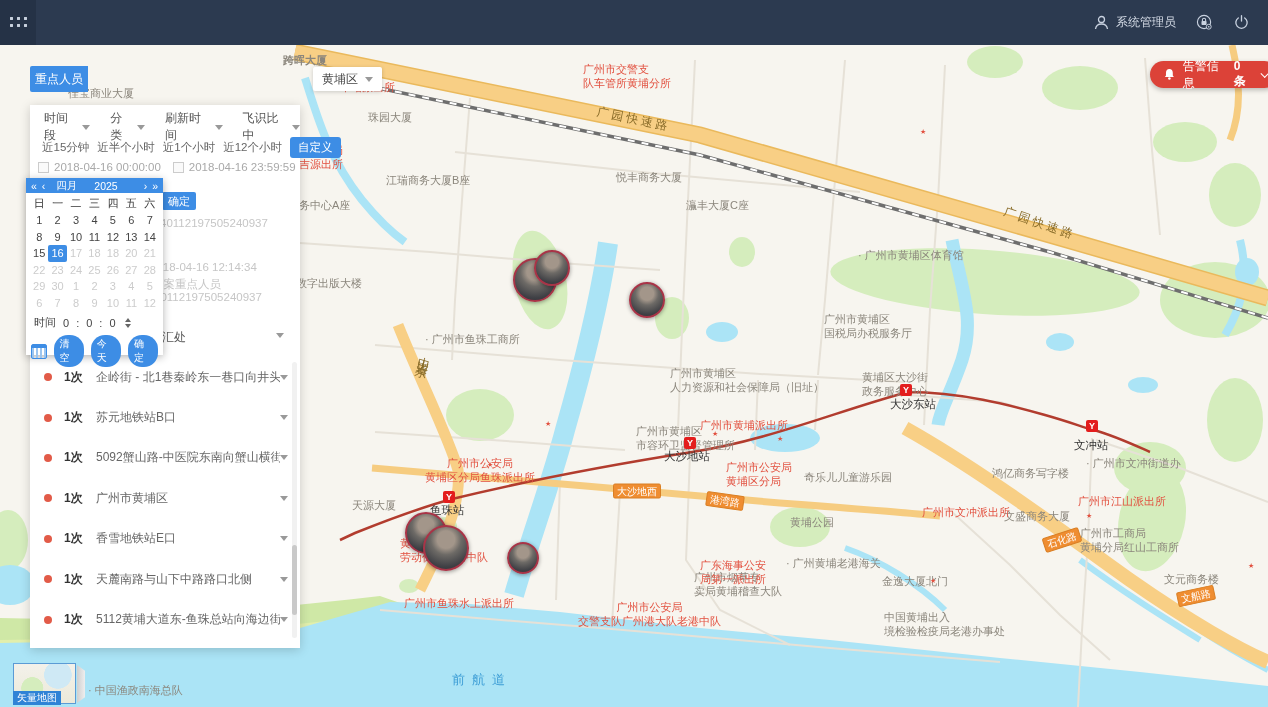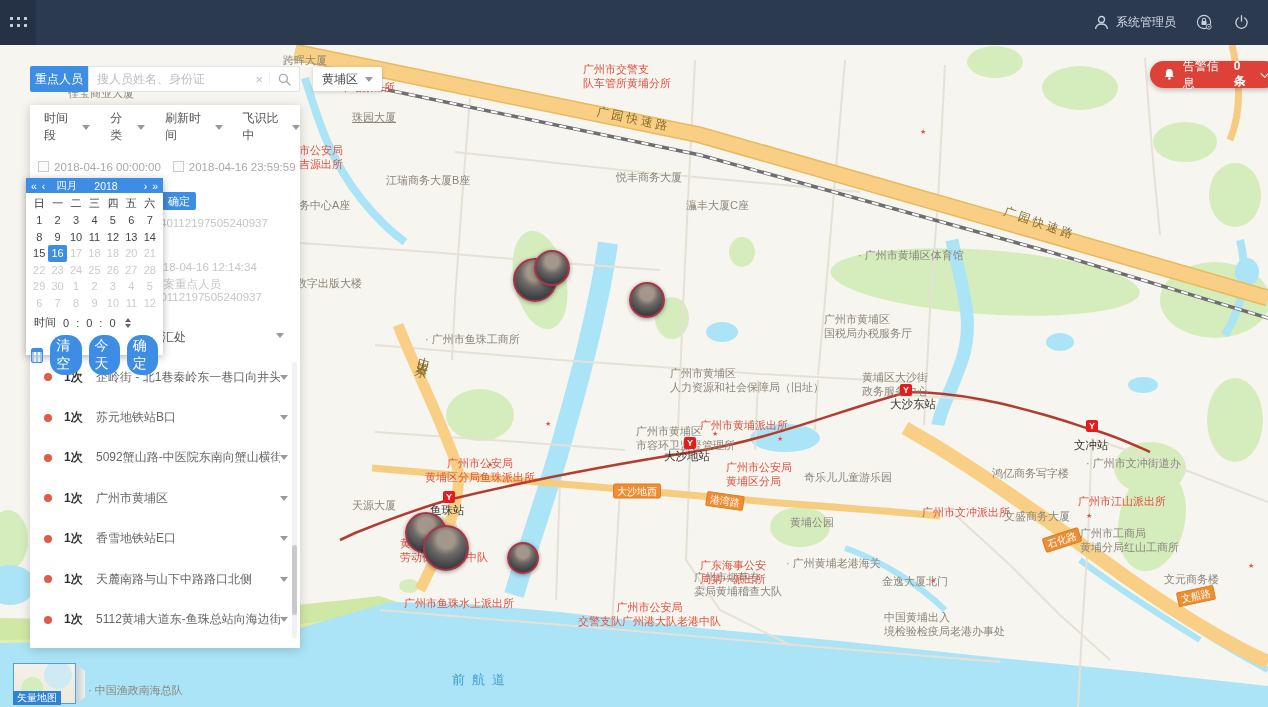--- a/index.html
+++ b/index.html
@@ -84,21 +84,21 @@
   .filters{position:absolute;left:30px;top:110px;width:270px;z-index:11;display:flex;
            align-items:flex-end;padding-left:14px;gap:20px;box-sizing:border-box}
   .filter{display:flex;align-items:center;gap:5px;cursor:pointer}
   .flabel{font-size:12px;color:#555}
   .quick{position:absolute;left:30px;top:137px;width:270px;z-index:11;display:flex;
          align-items:center;gap:8px;padding-left:12px;font-size:11.5px;color:#666;box-sizing:border-box}
   .qr{cursor:pointer;white-space:nowrap}
   .qr.active{background:#3d8de5;color:#fff;padding:3px 8px;border-radius:3px}
   .dates{position:absolute;left:30px;top:161px;width:270px;z-index:11;display:flex;align-items:center;
          gap:12px;padding-left:8px;font-size:11.5px;color:#a9a9a9;box-sizing:border-box}
-  .date-item{display:flex;align-items:flex-start;cursor:pointer;white-space:nowrap}
+  .date-item{display:flex;align-items:center;cursor:pointer;white-space:nowrap}
   .chk{width:9px;height:9px;border:1px solid #ccc;background:#fafafa;display:inline-block;margin-right:5px}
 
   
   .popup-ok{position:absolute;left:162px;top:192px;width:34px;height:18px;background:#3d8de5;color:#fff;
             font-size:11px;display:flex;align-items:center;justify-content:center;border-radius:2px;
             z-index:11;cursor:pointer}
   .popup-line{position:absolute;font-size:11.5px;color:#c6c6c6;z-index:11;white-space:nowrap}
   .partial-row{position:absolute;font-size:12px;color:#555;z-index:11}
   .partial-caret{position:absolute;left:276px;top:333px;z-index:11}
 
@@ -116,21 +116,21 @@
   .cal-grid{display:grid;grid-template-columns:repeat(7,1fr);padding:0 4px;color:#444;text-align:center}
   .cal-cell{height:16.5px;line-height:16.5px;cursor:pointer;border-radius:2px}
   .cal-cell.muted{color:#ccc}
   .cal-cell.sel{background:#3d8de5;color:#fff}
   .cal-time{display:flex;align-items:center;gap:7px;padding:4px 8px 2px;color:#444}
   .spin{display:flex;flex-direction:column;gap:2px;margin-left:2px}
   .spin i{width:0;height:0;border-left:3.5px solid transparent;border-right:3.5px solid transparent;display:block}
   .spin .up{border-bottom:4px solid #666}
   .spin .dn{border-top:4px solid #666}
   .cal-btns{display:flex;align-items:center;gap:7px;padding:3px 5px}
-  .cbtn{background:#3d8de5;color:#fff;font-size:14px;padding:2px 6px;border-radius:14px;cursor:pointer}
+  .cbtn{background:#3d8de5;color:#fff;font-size:10px;padding:2px 6px;border-radius:14px;cursor:pointer}
   .cal-ic-btn{width:15px;height:13px;border:1px solid #3d8de5;border-radius:2px;cursor:pointer;
               background:linear-gradient(#3d8de5 0 3px,transparent 3px),
                          repeating-linear-gradient(90deg,#9cc5ef 0 2px,transparent 2px 4px)}
 
   
   .results{position:absolute;left:30px;top:357px;width:270px;z-index:11}
   .row{height:40.4px;display:flex;align-items:center;padding:0 12px 0 14px;box-sizing:border-box;cursor:pointer}
   .row-dot{width:8px;height:8px;border-radius:50%;background:#e25b48;margin-right:12px;flex:none}
   .row-count{font-size:12px;color:#333;font-weight:bold;width:26px;flex:none}
   .row-name{font-size:12px;color:#666;flex:1;white-space:nowrap;overflow:hidden;margin-left:6px}
@@ -231,23 +231,23 @@
 
     <g>
       <path d="M340,80 L700,155 L1050,252 L1268,318" stroke="#6e6e6e" stroke-width="3.5" fill="none"></path>
       <path d="M340,80 L700,155 L1050,252 L1268,318" stroke="#ffffff" stroke-width="2" fill="none" stroke-dasharray="7 7"></path>
     </g>
 
     <path d="M340,540 L355,533 C400,515 430,505 452,499 C530,480 610,465 692,452 C770,440 840,410 908,392 C960,392 1010,405 1045,415 C1070,422 1085,428 1094,430 C1115,436 1132,444 1150,452" stroke="#b23c2e" stroke-width="2.5" fill="none"></path>
   </svg>
 
   <div id="maplabels">
-      <div class="ml poi" style="left: 283px; top: 53px;">跨晖大厦</div>
+      <div class="ml poi" style="left: 283px; top: 53px; font-weight: bold;">跨晖大厦</div>
       <div class="ml poi" style="left: 68px; top: 86px;">佳宝商业大厦</div>
-      <div class="ml poi" style="left: 352px; top: 110px; text-decoration: underline;">珠园大厦</div>
+      <div class="ml poi" style="left: 368px; top: 110px;">珠园大厦</div>
       <div class="ml poi" style="left: 386px; top: 173px;">江瑞商务大厦B座</div>
       <div class="ml poi" style="left: 277px; top: 198px;">珠商务中心A座</div>
       <div class="ml poi" style="left: 616px; top: 170px;">悦丰商务大厦</div>
       <div class="ml poi" style="left: 686px; top: 198px;">灜丰大厦C座</div>
       <div class="ml poi" style="left: 296px; top: 276px;">数字出版大楼</div>
       <div class="ml poi" style="left: 425px; top: 332px;">· 广州市鱼珠工商所</div>
       <div class="ml poi" style="left: 670px; top: 366px;">广州市黄埔区
 人力资源和社会保障局（旧址）</div>
       <div class="ml poi" style="left: 858px; top: 248px;">· 广州市黄埔区体育馆</div>
       <div class="ml poi" style="left: 824px; top: 312px;">广州市黄埔区
@@ -353,30 +353,20 @@
     <svg width="12" height="13" viewBox="0 0 12 13">
       <path d="M6,0.5 C3.6,0.5 2.2,2.3 2.2,4.6 L2.2,7.6 L1,9.4 L11,9.4 L9.8,7.6 L9.8,4.6 C9.8,2.3 8.4,0.5 6,0.5 Z" fill="#fff"></path>
       <circle cx="6" cy="11" r="1.4" fill="#fff"></circle>
     </svg>
     <span class="alarm-label">告警信息</span>
     <span class="alarm-count">0 条</span>
     <span class="chev"></span>
   </div>
 
   <div class="tab">重点人员</div>
-  <div class="search-box">
-    <input type="text" value="" placeholder="搜人员姓名、身份证" style="">
-    <span class="clear-ic"></span>
-    <span class="search-ic">
-      <svg width="13" height="13" viewBox="0 0 13 13">
-        <circle cx="5.4" cy="5.4" r="4" fill="none" stroke="#a9a9a9" stroke-width="1.4"></circle>
-        <line x1="8.6" y1="8.6" x2="12" y2="12" stroke="#a9a9a9" stroke-width="1.4" stroke-linecap="round"></line>
-      </svg>
-    </span>
-  </div>
   <div class="district">
     <span>黄埔区</span>
     <span class="caret"></span>
   </div>
 
   <div class="panel"></div>
   <div class="filters" id="filters">
       <div class="filter">
         <div class="flabel">时间段</div>
         <div class="caret"></div>
@@ -386,20 +376,27 @@
         <div class="caret"></div>
       </div>
       <div class="filter">
         <div class="flabel">刷新时间</div>
         <div class="caret"></div>
       </div>
       <div class="filter">
         <div class="flabel">飞识比中</div>
         <div class="caret"></div>
       </div>
+    </div>
+  <div class="quick" id="quick">
+      <div class="qr">近15分钟</div>
+      <div class="qr">近半个小时</div>
+      <div class="qr">近1个小时</div>
+      <div class="qr">近12个小时</div>
+      <div class="qr active">自定义</div>
     </div>
   <div class="dates">
     <span class="date-item">
       <span class="chk"></span>
       <span>2018-04-16 00:00:00</span>
     </span>
     <span class="date-item">
       <span class="chk"></span>
       <span>2018-04-16 23:59:59</span>
     </span>
@@ -413,21 +410,21 @@
       <div class="popup-line" style="left: 154px; top: 291px;">40112197505240937</div>
     </div>
   <div class="partial-row" id="partialrow" style="left: 162px; top: 329px;">汇处</div>
   <span class="caret partial-caret"></span>
 
   <div class="cal">
     <div class="cal-head">
       <span class="cal-nav">«</span>
       <span class="cal-nav">‹</span>
       <span class="cal-mon">四月</span>
-      <span class="cal-yr">2018</span>
+      <span class="cal-yr">2025</span>
       <span class="cal-nav right">›</span>
       <span class="cal-nav">»</span>
     </div>
     <div class="cal-weekrow" id="calweek">
         <div>日</div>
         <div>一</div>
         <div>二</div>
         <div>三</div>
         <div>四</div>
         <div>五</div>

